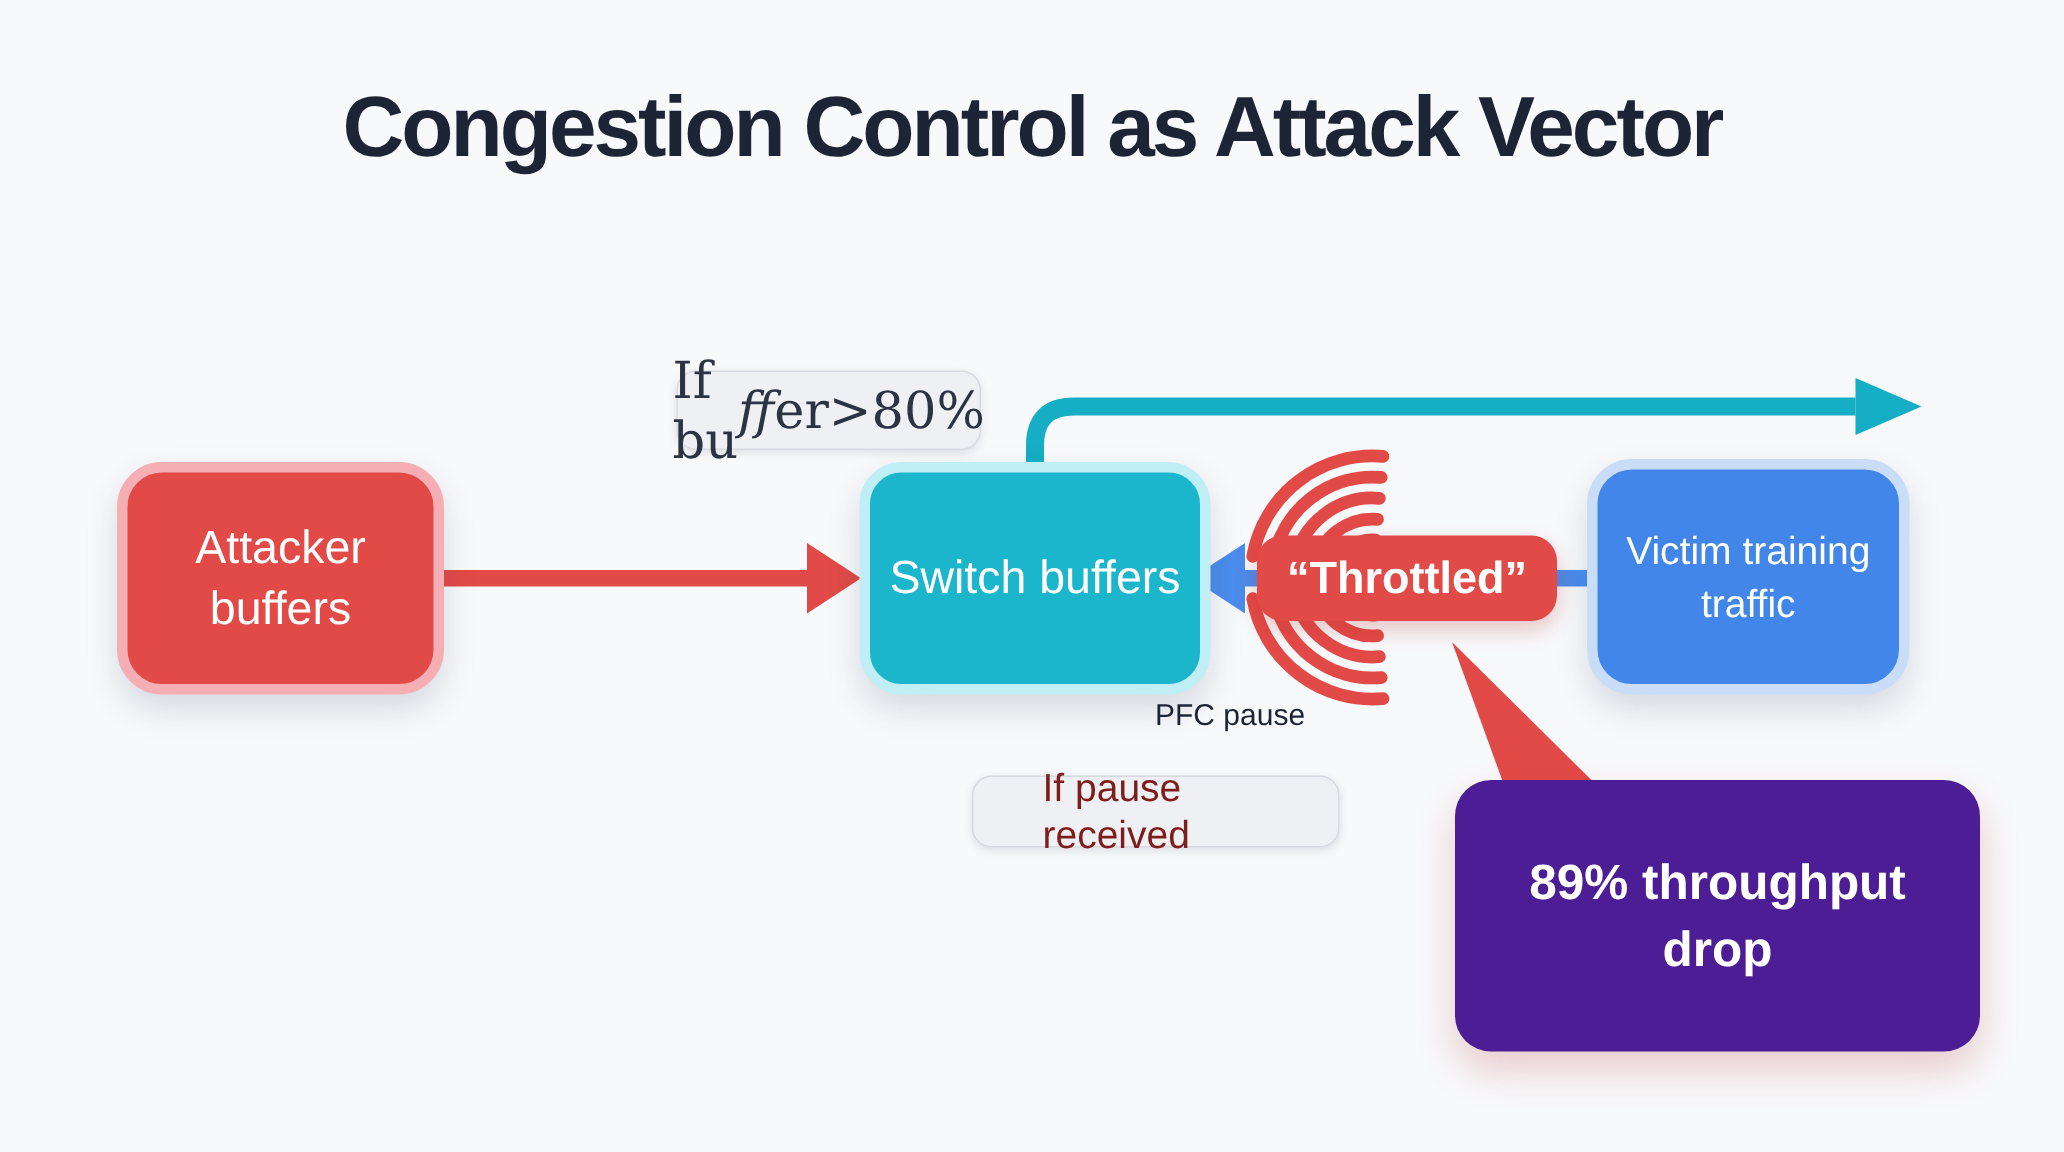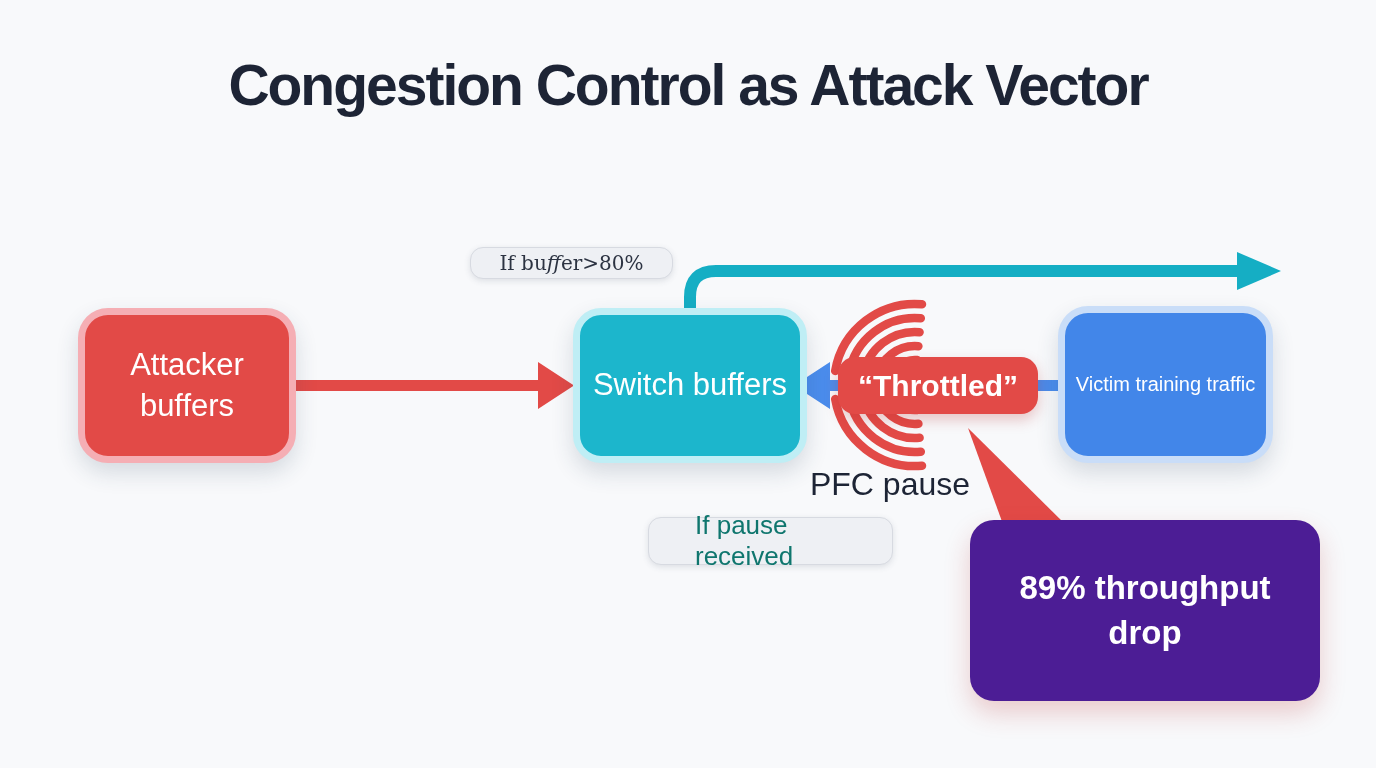--- a/index.html
+++ b/index.html
@@ -13,30 +13,30 @@
   }
   .layer{position:absolute;left:0;top:0;}
   .node{
     position:absolute;box-sizing:border-box;display:flex;align-items:center;justify-content:center;
     text-align:center;color:#fff;font-size:31px;line-height:1.3;
     border-style:solid;border-width:7px;
     box-shadow:0 10px 22px rgba(40,60,90,.16);
   }
   .node-attacker{left:78px;top:308px;width:218px;height:155px;border-radius:30px;}
   .node-switch{left:573px;top:308px;width:234px;height:155px;border-radius:28px;}
-  .node-victim{left:1058px;top:306px;width:215px;height:157px;border-radius:30px;font-size:20px;line-height:1.32;}
+  .node-victim{left:1058px;top:306px;width:215px;height:157px;border-radius:30px;font-size:26px;line-height:1.32;}
   .cond-pill{
     position:absolute;box-sizing:border-box;display:flex;align-items:center;justify-content:center;
     border-radius:13px;border:1.5px solid;
     box-shadow:0 2px 6px rgba(60,70,90,.14);
   }
-  .cond-buffer{left:470px;top:247px;width:203px;height:32px;font-family:"DejaVu Serif",serif;font-size:20px;}
+  .cond-buffer{left:451px;top:247px;width:203px;height:53px;font-family:"DejaVu Serif",serif;font-size:34px;}
   .cond-buffer .ital{font-style:italic;}
   .cond-pause{left:648px;top:517px;width:245px;height:48px;font-size:26px;}
-  .pfc-label{position:absolute;left:770px;top:466px;width:240px;text-align:center;font-size:32px;}
+  .pfc-label{position:absolute;left:770px;top:466px;width:240px;text-align:left;font-size:20px;}
   .throttled{
     position:absolute;left:838px;top:357px;width:200px;height:57px;border-radius:17px;
     display:flex;align-items:center;justify-content:center;
     color:#fff;font-size:30px;font-weight:700;
     box-shadow:0 6px 14px rgba(180,40,40,.25);
   }
   .callout{
     position:absolute;left:970px;top:520px;width:350px;height:181px;border-radius:24px;
     box-sizing:border-box;padding:0 26px;
     display:flex;align-items:center;justify-content:center;text-align:center;
@@ -89,21 +89,21 @@
   <div class="node node-victim" style="background-color: rgb(66, 134, 233); border-color: rgb(201, 221, 248);">
     <span>Victim training traffic</span>
   </div>
 
   <div class="cond-pill cond-buffer" style="background-color: rgb(238, 240, 244); border-color: rgb(215, 218, 225); color: rgb(44, 51, 66);">
     <span>If bu</span>
       <span class="ital">ff</span>
       <span>er&gt;80%</span>
   </div>
 
-  <div class="cond-pill cond-pause" style="background-color: rgb(238, 240, 244); border-color: rgb(215, 218, 225); color: #0f766e; padding-left: 46px;">
+  <div class="cond-pill cond-pause" style="background-color: rgb(238, 240, 244); border-color: rgb(215, 218, 225); color: #7f1d1d; padding-left: 46px;">
     <span>If pause received</span>
   </div>
 
   <div class="pfc-label" style="color: rgb(29, 36, 53);">PFC pause</div>
 
   <div class="throttled" style="background-color: rgb(226, 74, 71);">“Throttled”</div>
 
   <div class="callout" style="background-color: #4c1d95;">89% throughput drop</div>
 
 </div>

